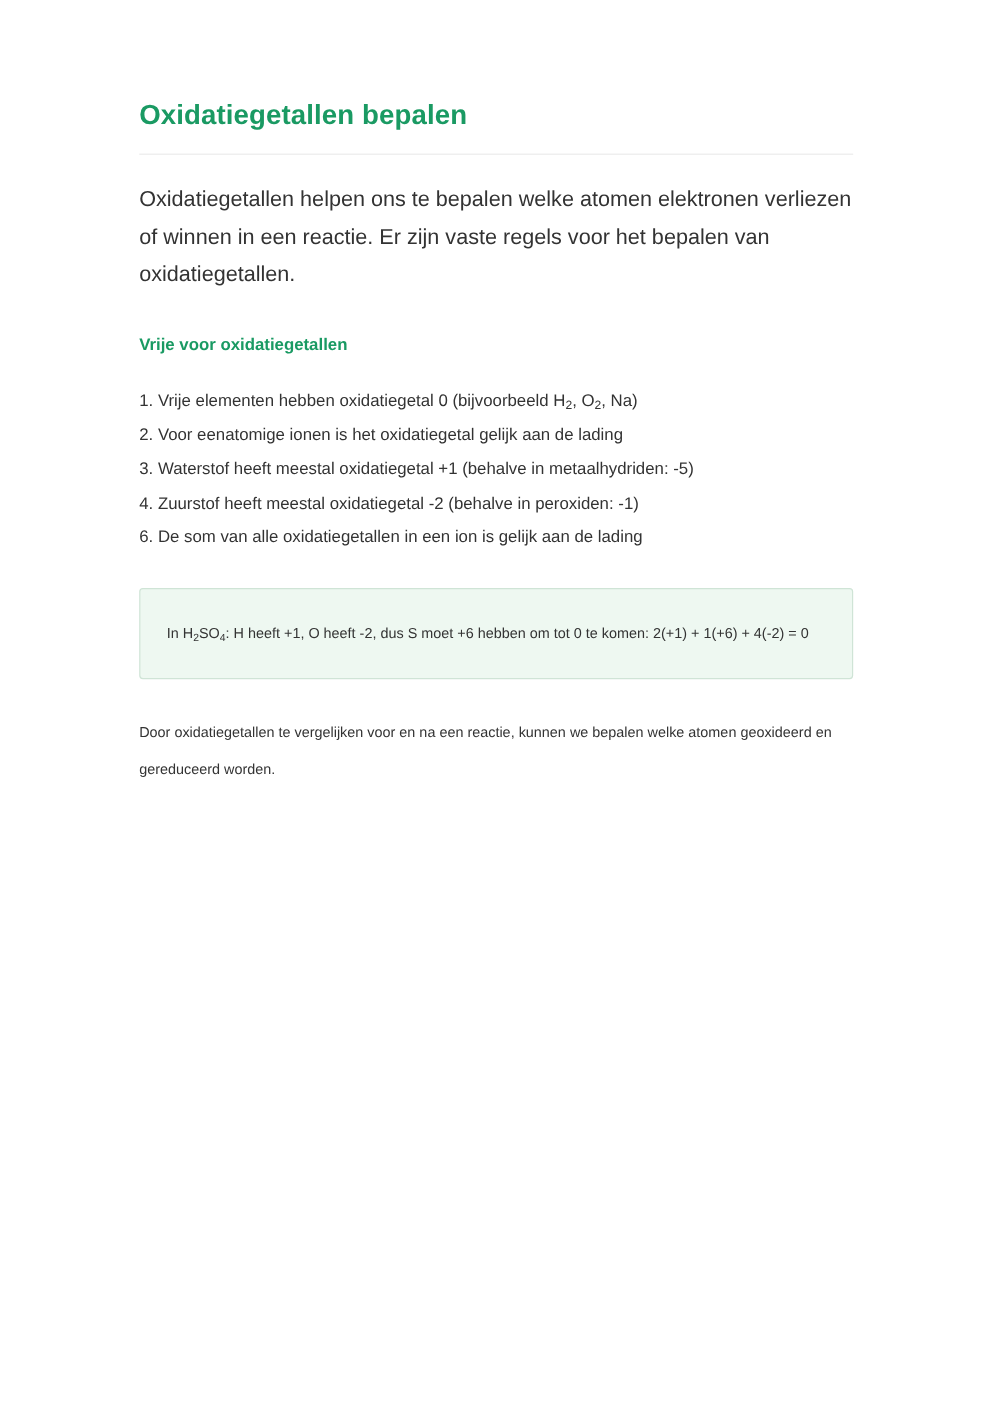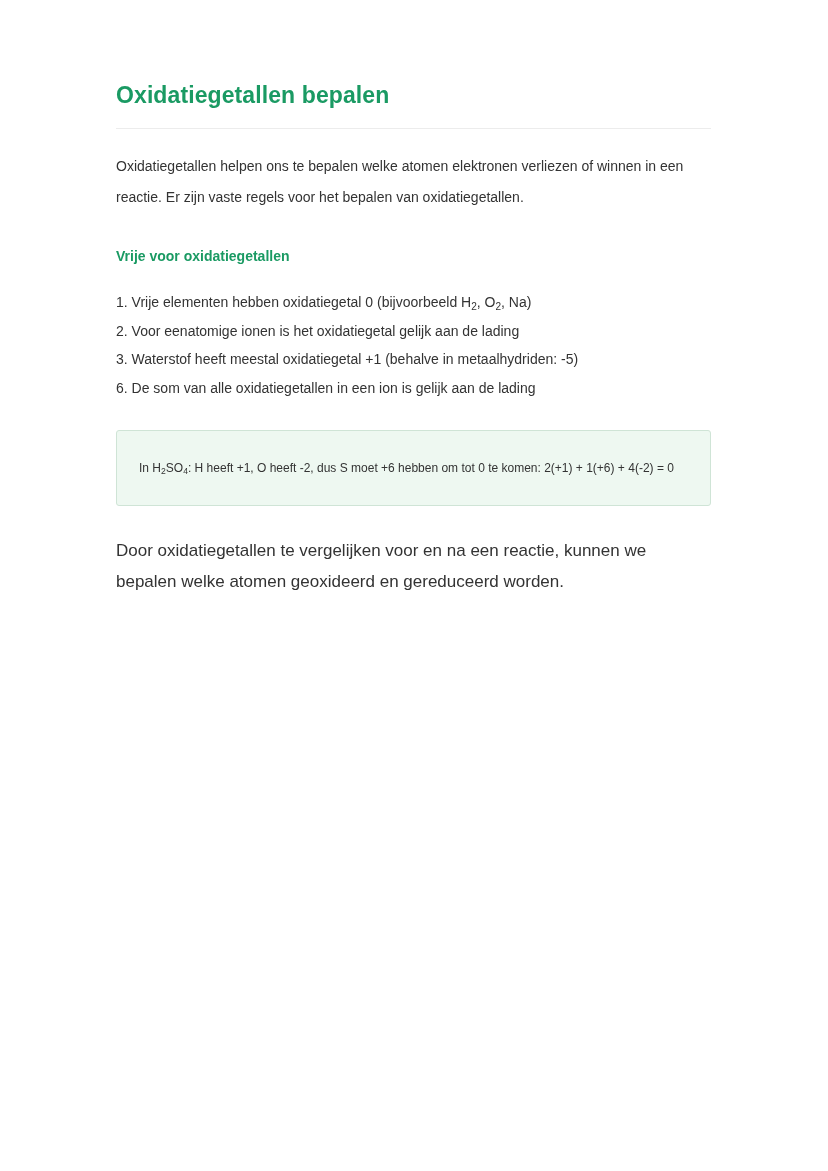--- a/index.html
+++ b/index.html
@@ -37,21 +37,21 @@
   }
   .title-rule {
     margin-top: 18px;
     height: 1px;
     width: 595px;
     background: #ececec;
   }
   .intro {
     margin: 0;
     padding-top: 22px;
-    font-size: 14px;
+    font-size: 18px;
     line-height: 31px;
     color: #333333;
   }
   .section-heading {
     margin: 0;
     padding-top: 32px;
     font-size: 14px;
     font-weight: bold;
     line-height: 22px;
     color: #1a9a63;
@@ -79,21 +79,21 @@
   }
   .example-text {
     margin: 0;
     font-size: 12px;
     line-height: 30px;
     color: #333333;
   }
   .closing {
     margin: 0;
     padding-top: 29px;
-    font-size: 17px;
+    font-size: 12px;
     line-height: 31px;
     color: #333333;
   }
   sub {
     font-size: 0.72em;
     line-height: 0;
     vertical-align: -0.26em;
   }
 </style>
 </head>
@@ -117,20 +117,24 @@
       </li>
       <li>
         <span>2.</span>
         <span>Voor eenatomige ionen is het oxidatiegetal gelijk aan de lading</span>
       </li>
       <li>
         <span>3.</span>
         <span>Waterstof heeft meestal oxidatiegetal +1 (behalve in metaalhydriden: -5)</span>
       </li>
       <li>
+        <span>4.</span>
+        <span>Zuurstof heeft meestal oxidatiegetal -2 (behalve in peroxiden: -1)</span>
+      </li>
+      <li>
         <span>6.</span>
         <span>De som van alle oxidatiegetallen in een ion is gelijk aan de lading</span>
       </li>
     </ul>
 
     <div class="example-box">
       <p class="example-text"><span>In H</span><sub>2</sub><span>SO</span><sub>4</sub><span>: H heeft +1, O heeft -2, dus S moet +6 hebben om tot 0 te komen: 2(+1) + 1(+6) + 4(-2) = 0</span></p>
     </div>
 
     <p class="closing">Door oxidatiegetallen te vergelijken voor en na een reactie, kunnen we bepalen welke atomen geoxideerd en gereduceerd worden.</p>

